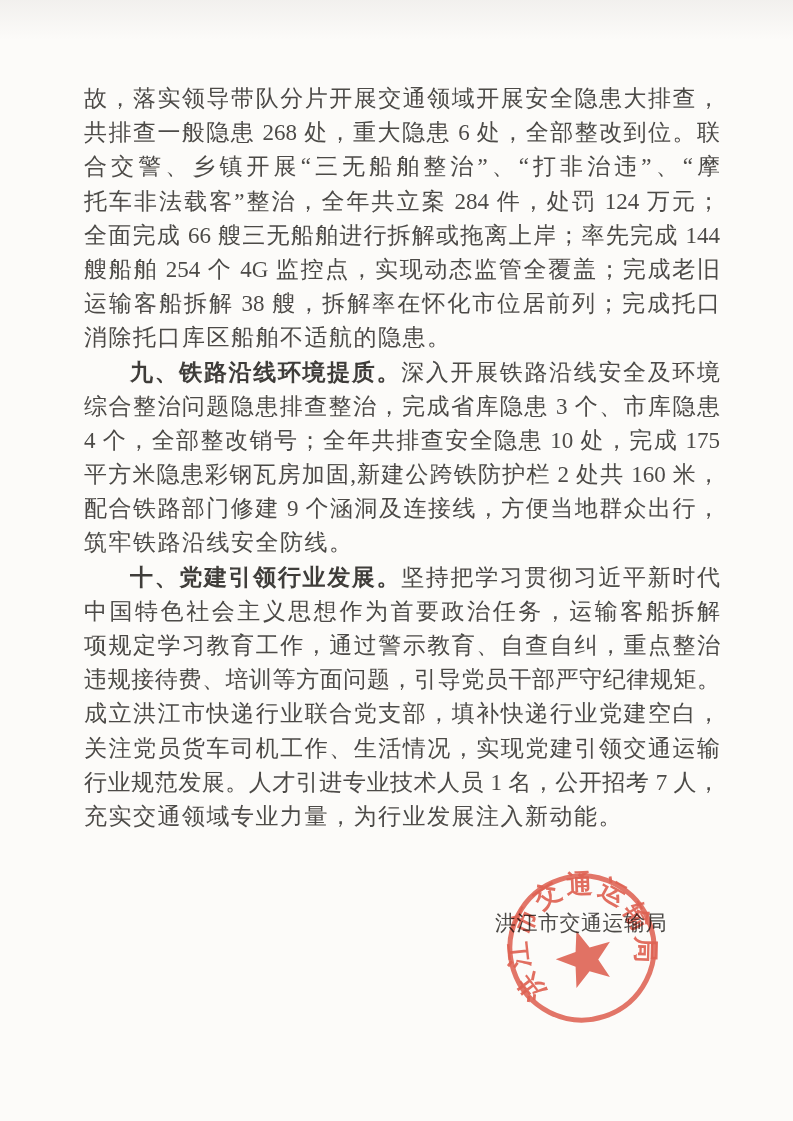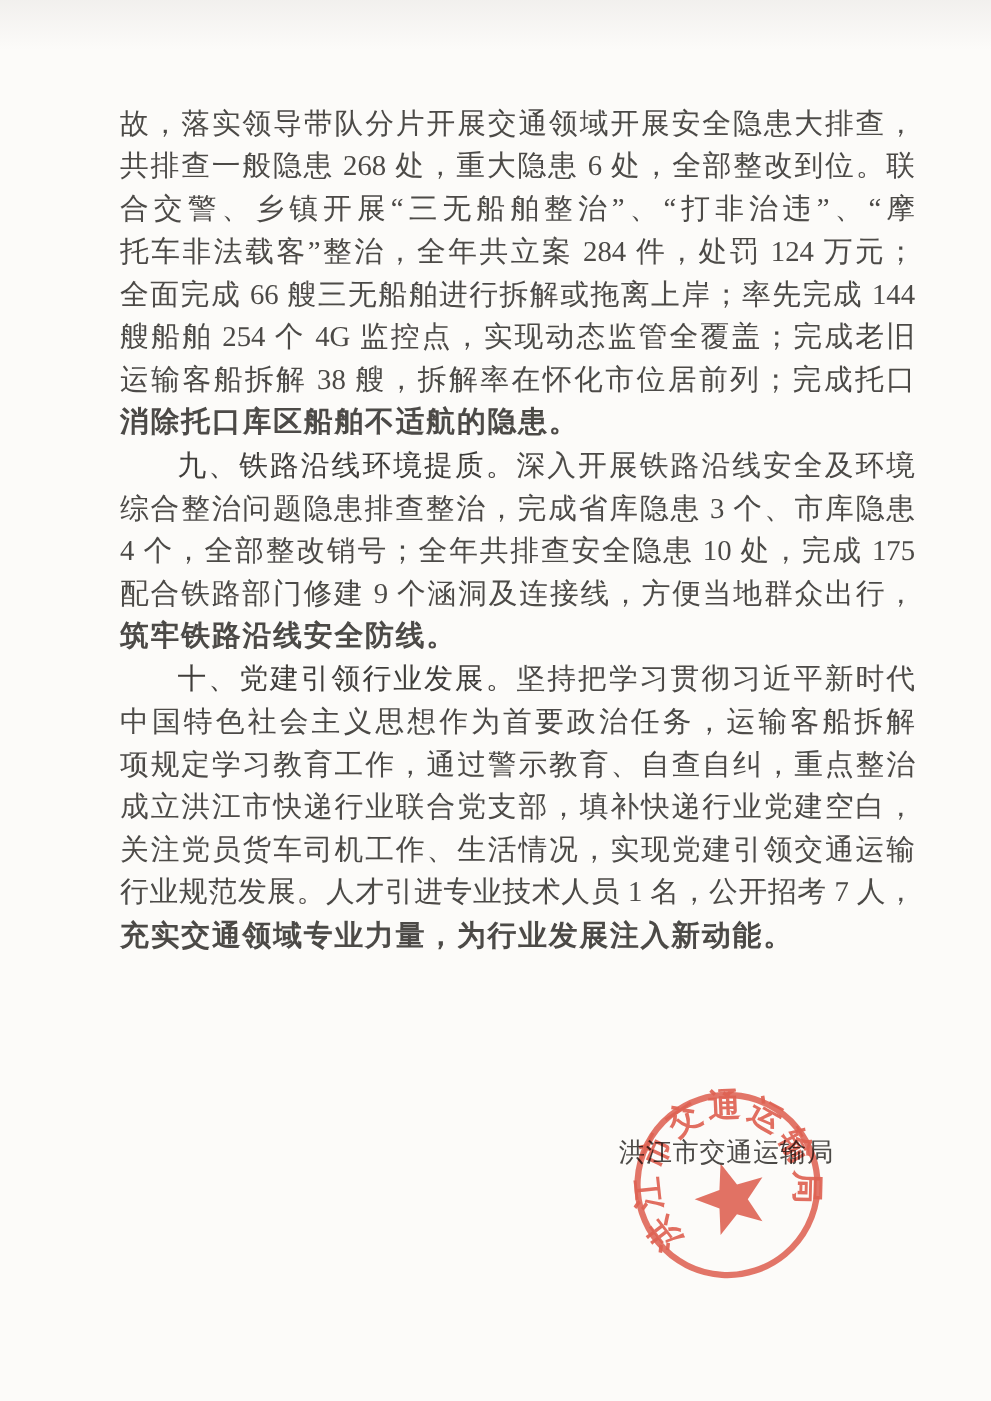--- a/index.html
+++ b/index.html
@@ -19,43 +19,42 @@
   .topshade {
     position: absolute;
     top: 0; left: 0; right: 0;
     height: 40px;
     background: linear-gradient(#e9e7e4, rgba(252,251,249,0));
     opacity: .55;
     pointer-events: none;
   }
   .textblock {
     position: absolute;
-    left: 96px;
+    left: 84px;
     top: 82px;
     width: 636px;
     font-size: 23px;
     line-height: 34.2px;
   }
   .line {
     text-align: justify;
     text-align-last: justify;
     text-justify: inter-character;
     height: 34.2px;
     overflow: visible;
   }
   .line.last {
     text-align-last: left;
     letter-spacing: 1.5px;
-    font-weight: bold;
   }
   .line.indent {
     text-indent: 2em;
   }
   .lead {
-    font-weight: 400;
+    font-weight: 700;
     color: var(--heading-color, #403e3b);
   }
   .signature {
     position: absolute;
     top: 908px;
     right: 126px;
     font-size: 21px;
     line-height: 33px;
     letter-spacing: 0.5px;
     color: var(--text-color, #4c4a47);
@@ -87,25 +86,27 @@
       <div class="line">共排查一般隐患 268 处，重大隐患 6 处，全部整改到位。联</div>
       <div class="line">合交警、乡镇开展“三无船舶整治”、“打非治违”、“摩</div>
       <div class="line">托车非法载客”整治，全年共立案 284 件，处罚 124 万元；</div>
       <div class="line">全面完成 66 艘三无船舶进行拆解或拖离上岸；率先完成 144</div>
       <div class="line">艘船舶 254 个 4G 监控点，实现动态监管全覆盖；完成老旧</div>
       <div class="line">运输客船拆解 38 艘，拆解率在怀化市位居前列；完成托口</div>
       <div class="line last">消除托口库区船舶不适航的隐患。</div>
       <div class="line indent"><span class="lead">九、铁路沿线环境提质。</span>深入开展铁路沿线安全及环境</div>
       <div class="line">综合整治问题隐患排查整治，完成省库隐患 3 个、市库隐患</div>
       <div class="line">4 个，全部整改销号；全年共排查安全隐患 10 处，完成 175</div>
+      <div class="line">平方米隐患彩钢瓦房加固,新建公跨铁防护栏 2 处共 160 米，</div>
       <div class="line">配合铁路部门修建 9 个涵洞及连接线，方便当地群众出行，</div>
       <div class="line last">筑牢铁路沿线安全防线。</div>
       <div class="line indent"><span class="lead">十、党建引领行业发展。</span>坚持把学习贯彻习近平新时代</div>
       <div class="line">中国特色社会主义思想作为首要政治任务，运输客船拆解</div>
       <div class="line">项规定学习教育工作，通过警示教育、自查自纠，重点整治</div>
+      <div class="line">违规接待费、培训等方面问题，引导党员干部严守纪律规矩。</div>
       <div class="line">成立洪江市快递行业联合党支部，填补快递行业党建空白，</div>
       <div class="line">关注党员货车司机工作、生活情况，实现党建引领交通运输</div>
       <div class="line">行业规范发展。人才引进专业技术人员 1 名，公开招考 7 人，</div>
       <div class="line last">充实交通领域专业力量，为行业发展注入新动能。</div>
     </div>
 
   <div class="signature">
     <div>洪江市交通运输局</div>
   </div>
 

